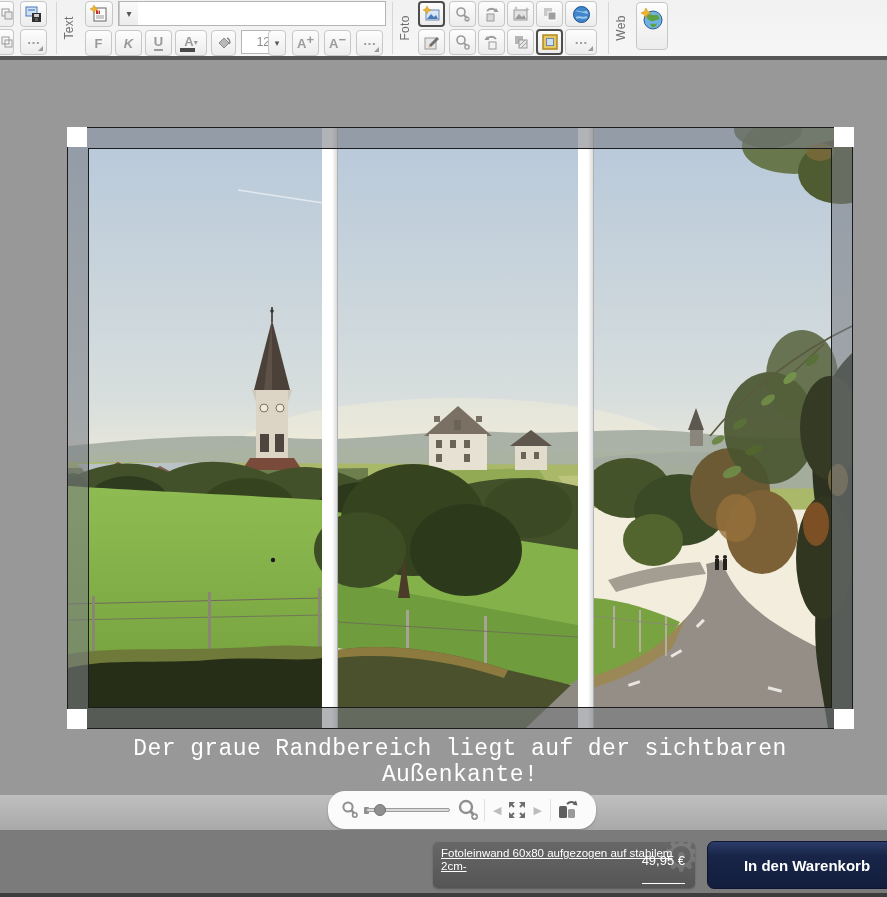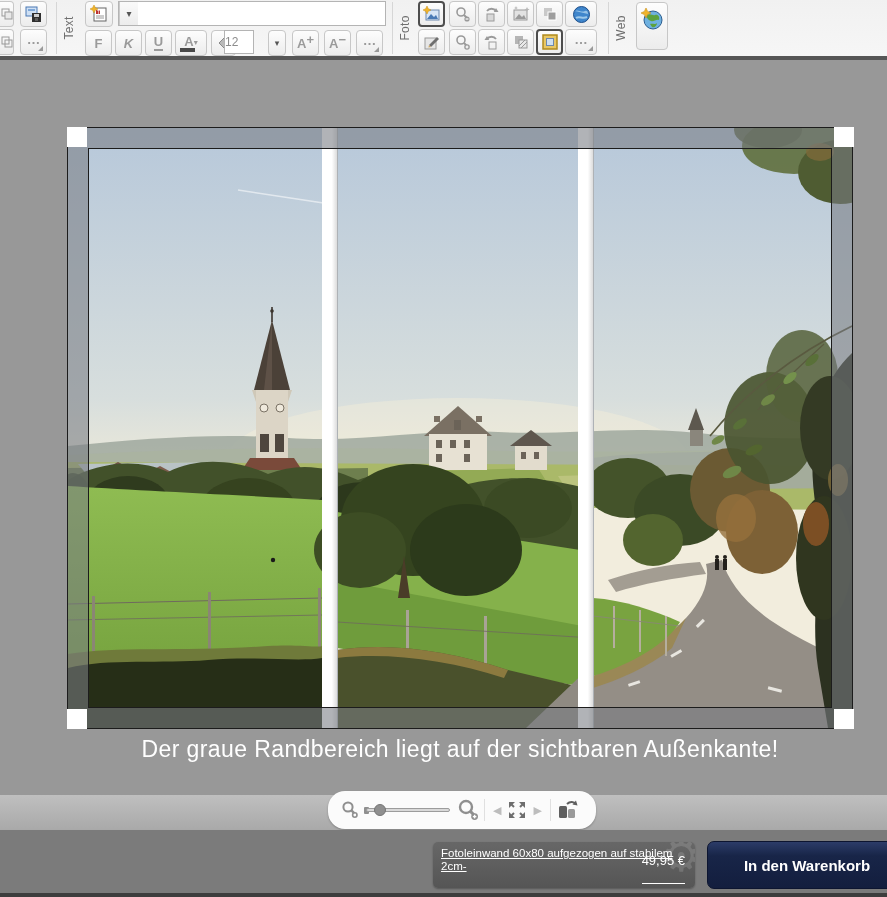--- a/index.html
+++ b/index.html
@@ -21,27 +21,27 @@
   .btn .glyph{font-size:13px;font-weight:bold;color:#9a9a9a;line-height:1;}
   .btn .under{border-bottom:2px solid #9a9a9a;padding-bottom:1px;}
   .btn.cut{border-radius:0 4px 4px 0;border-left:none;}
   .more-tri{position:absolute;right:3px;bottom:3px;width:0;height:0;
             border-left:5px solid transparent;border-bottom:5px solid #9a9a9a;}
   .combo{position:absolute;left:118px;top:1px;width:268px;height:25px;border:1px solid #b4b4b4;
          background:#fff;box-sizing:border-box;display:flex;align-items:center;}
   .combo .val{flex:1;padding-left:8px;font-size:13px;color:#8c8c8c;}
   .combo .dd{width:18px;height:100%;border-left:1px solid #c9c9c9;display:flex;align-items:center;
              justify-content:center;color:#555;font-size:10px;background:linear-gradient(#fafafa,#ececec);}
-  .sizebox{position:absolute;left:224px;top:30px;width:30px;height:24px;border:1px solid #b4b4b4;
-           background:#fff;box-sizing:border-box;display:flex;align-items:center;justify-content:flex-start;
+  .sizebox{position:absolute;left:241px;top:30px;width:30px;height:24px;border:1px solid #b4b4b4;
+           background:#fff;box-sizing:border-box;display:flex;align-items:center;justify-content:flex-end;
            font-size:12px;color:#8c8c8c;}
   .colorbar{position:absolute;left:4px;bottom:3px;width:15px;height:4px;background:#4a4a4a;}
   .sup{font-size:9px;font-weight:bold;position:relative;top:-4px;}
   
-  .workspace{position:absolute;left:0;top:60px;width:735px;height:735px;background:#989898;}
+  .workspace{position:absolute;left:0;top:60px;width:735px;height:735px;background:#989898;font-family:Liberation Mono, monospace;}
   .canvas{position:absolute;left:68px;top:68px;width:784px;height:600px;outline:1px solid #1c1c1c;}
   .pano{position:absolute;left:0;top:0;width:784px;height:600px;display:block;}
   .divider{position:absolute;top:0;width:15px;height:600px;
            background:linear-gradient(to right,#ffffff 0 65%,#dcdcdc);border-right:1px solid #aeb2b6;}
   .band{position:absolute;background:rgba(120,124,131,.58);}
   .band.t{left:0;top:0;width:784px;height:20px;}
   .band.b{left:0;top:580px;width:784px;height:20px;}
   .band.l{left:0;top:20px;width:20px;height:560px;}
   .band.r{left:764px;top:20px;width:20px;height:560px;}
   .inner-outline{position:absolute;left:20px;top:20px;width:742px;height:558px;border:1px solid #1c1c1c;}

